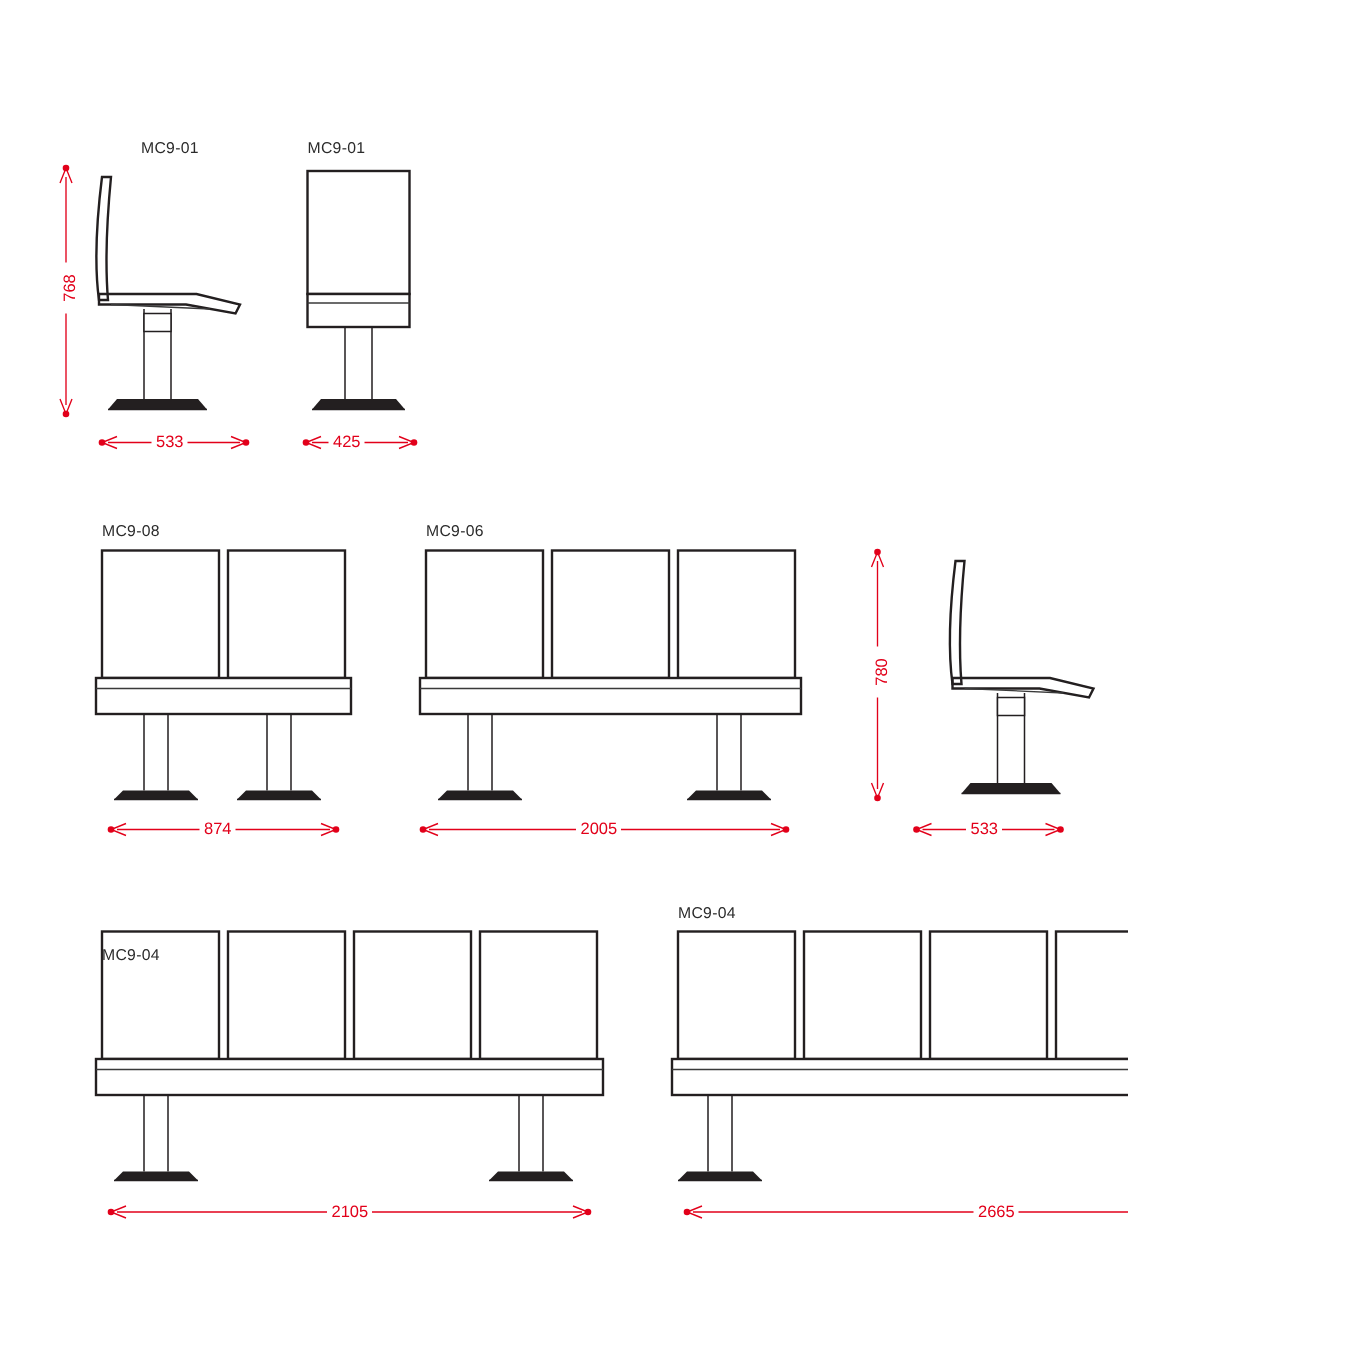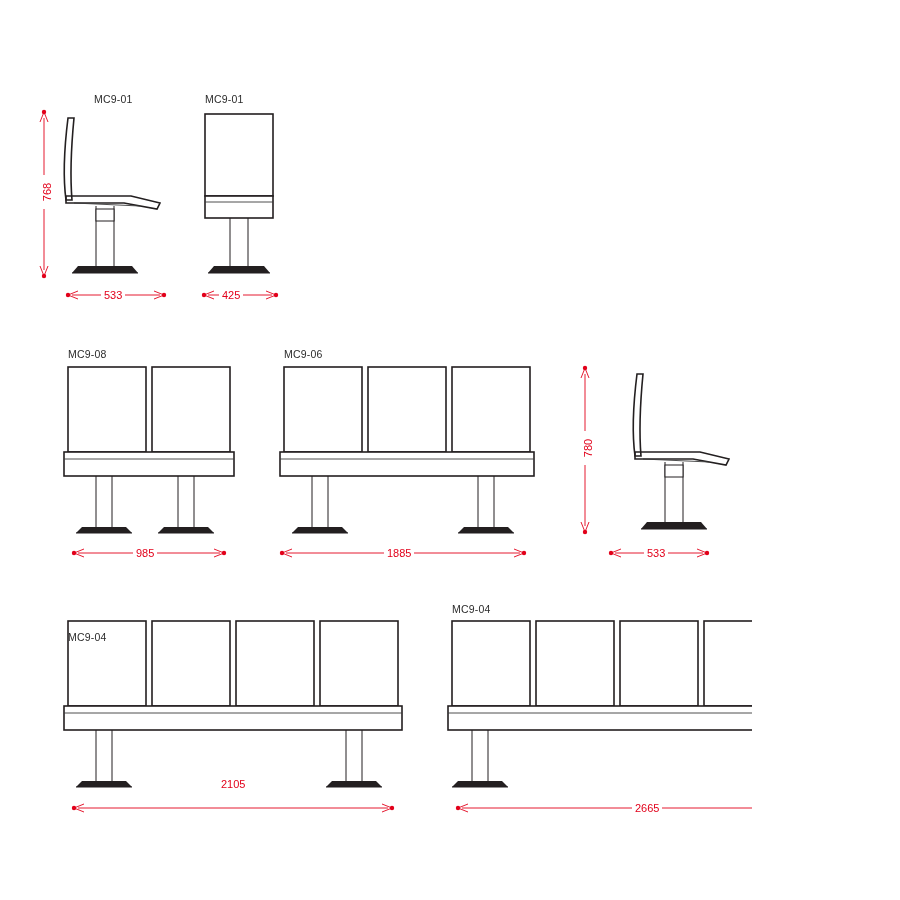--- a/index.html
+++ b/index.html
@@ -259,25 +259,25 @@
   <div class="lbl" style="left:284px; top:348px;">MC9-06</div>
   <div class="lbl" style="left:68px; top:603px;margin-top:28px;">MC9-04</div>
   <div class="lbl" style="left:452px; top:603px;">MC9-04</div>
 
   <div class="dim-label vert" style="left:30px; top:186px; width:28px; text-align:center;">768</div>
 
   <div class="dim-label" style="left:101px; top:289px;">533</div>
 
   <div class="dim-label" style="left:219px; top:289px;">425</div>
 
-  <div class="dim-label" style="left:133px; top:547px;">985</div>
-
-  <div class="dim-label" style="left:384px; top:547px;">1885</div>
+  <div class="dim-label" style="left:133px; top:547px;">874</div>
+
+  <div class="dim-label" style="left:384px; top:547px;">2005</div>
 
   <div class="dim-label vert" style="left:571px; top:442px; width:28px; text-align:center;">780</div>
 
   <div class="dim-label" style="left:644px; top:547px;">533</div>
 
-  <div class="dim-label" style="left:218px; top:778px;">2105</div>
-
-  <div class="dim-label" style="left:632px; top:802px;">2665</div>
+  <div class="dim-label" style="left:218px; top:802px;">2105</div>
+
+  <div class="dim-label" style="left:649px; top:802px;">2665</div>
 
 </div>
 
 </body></html>

